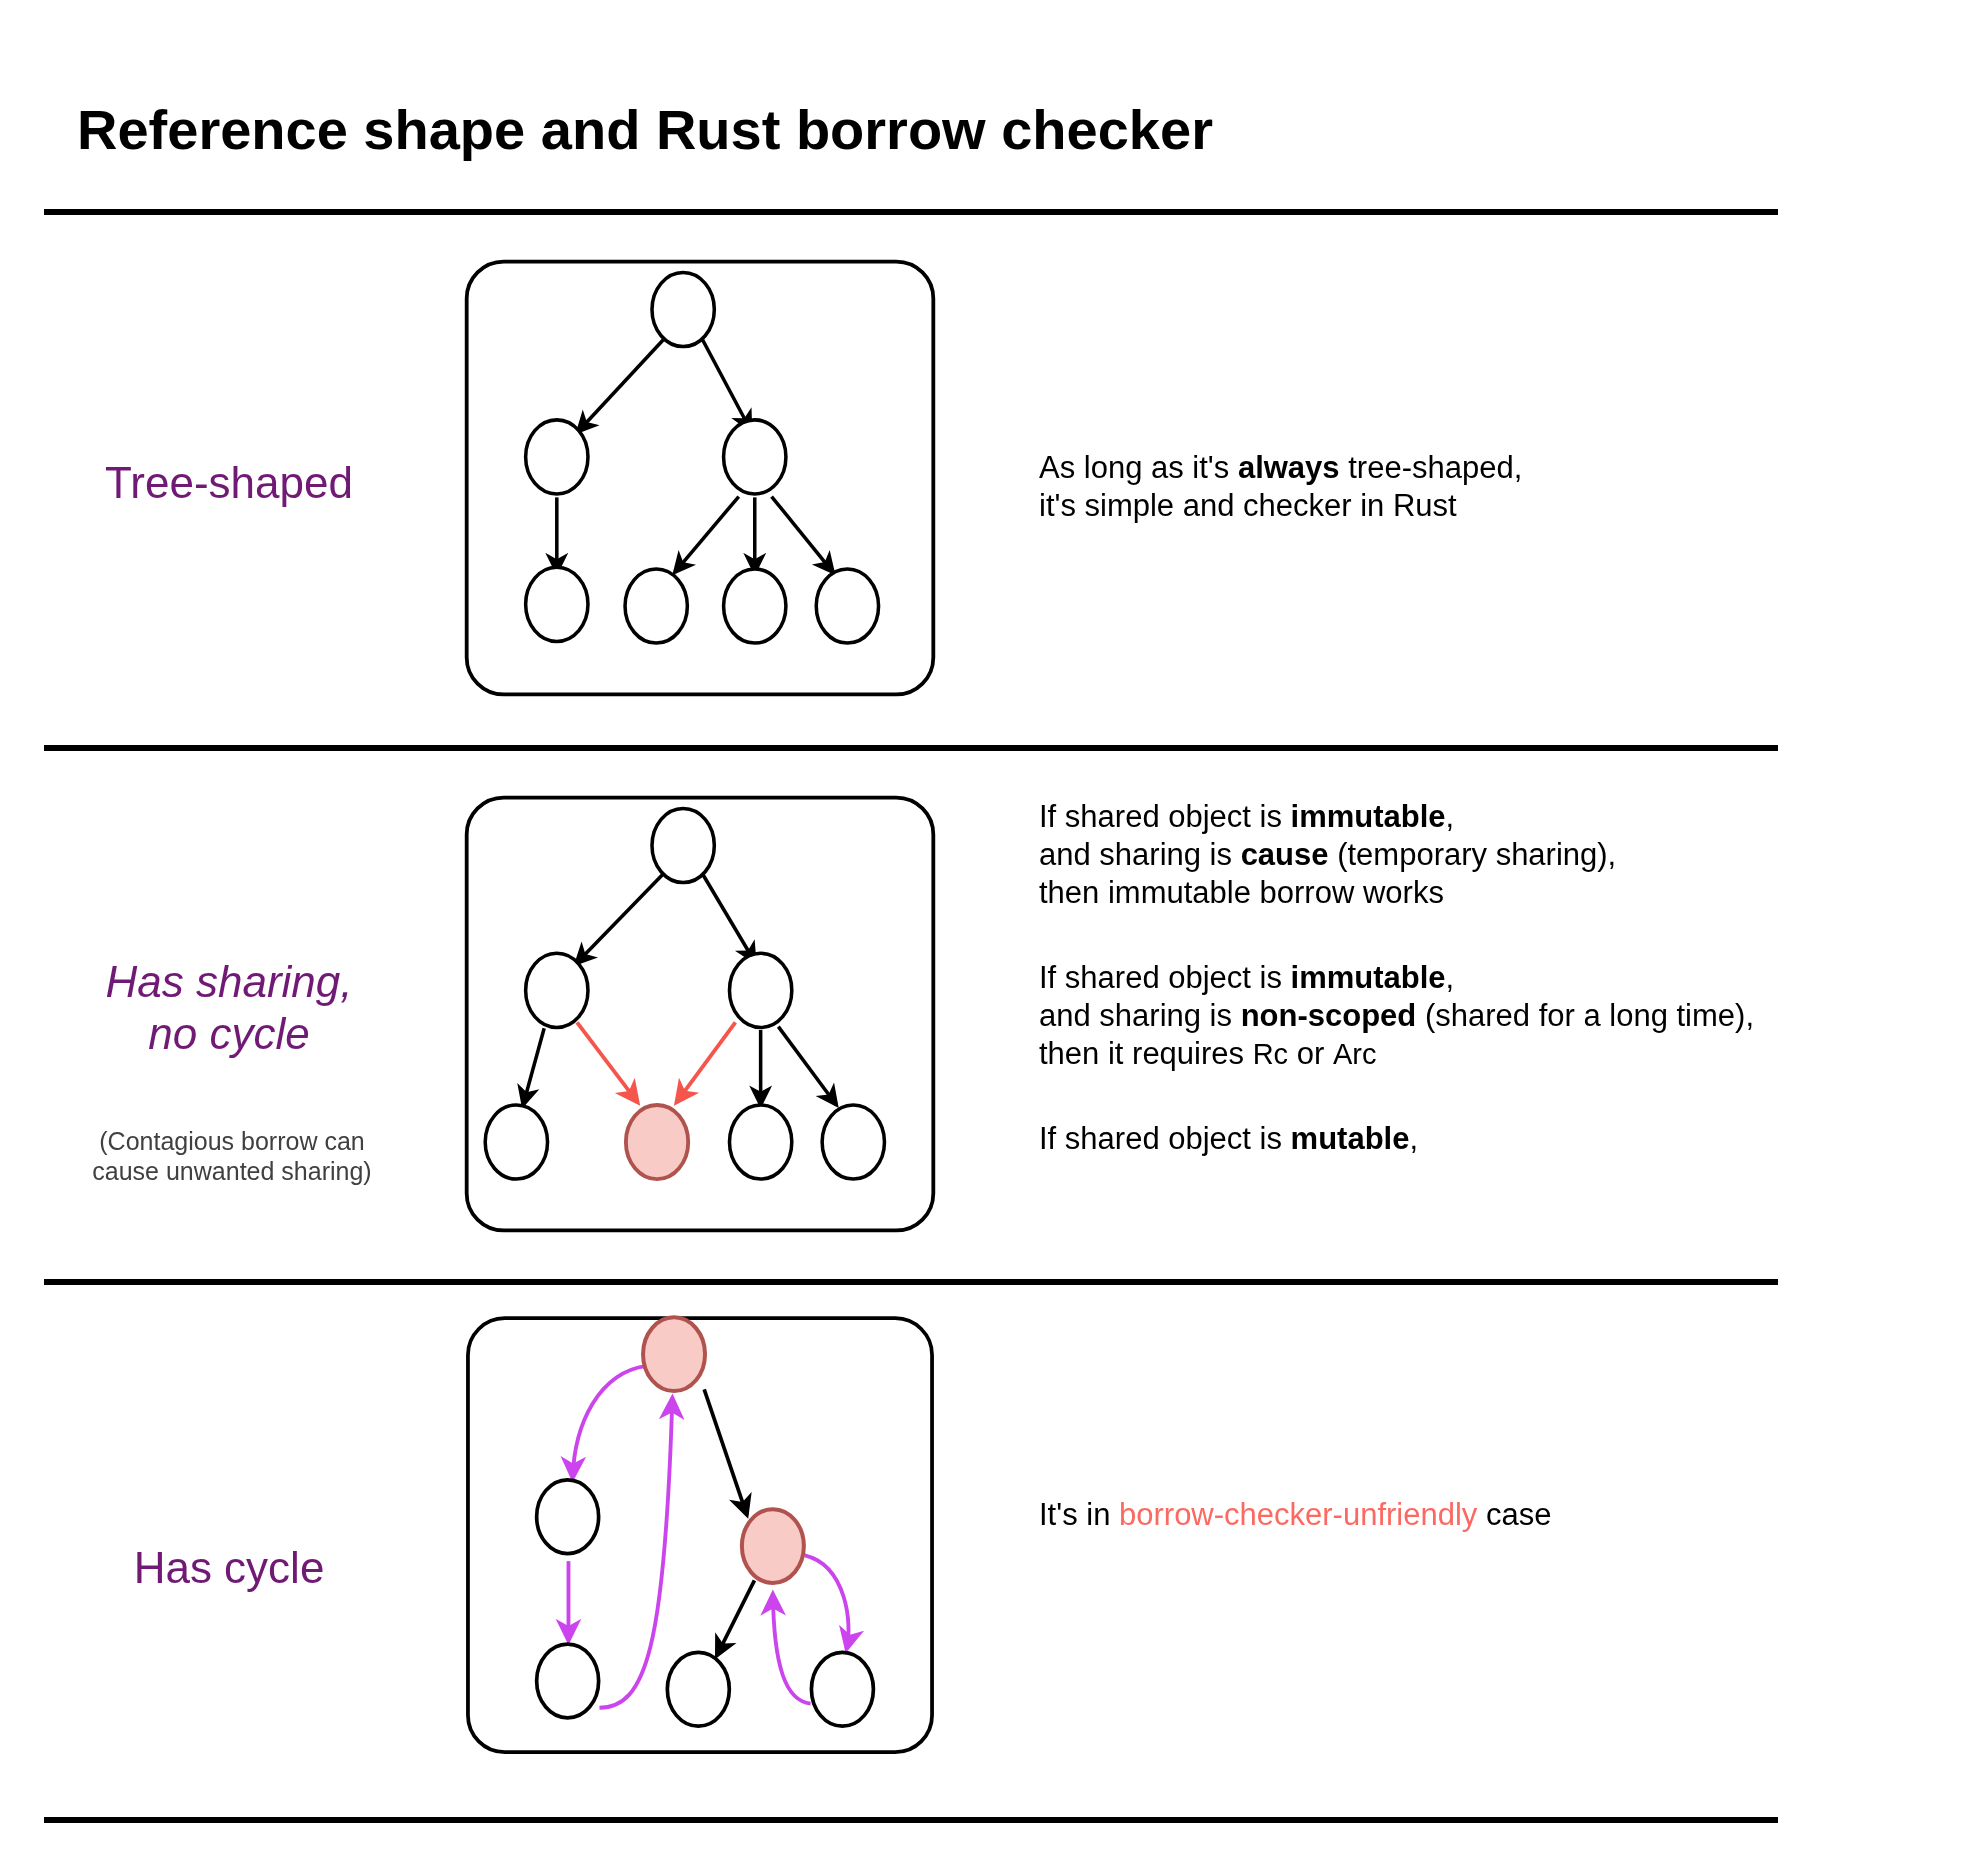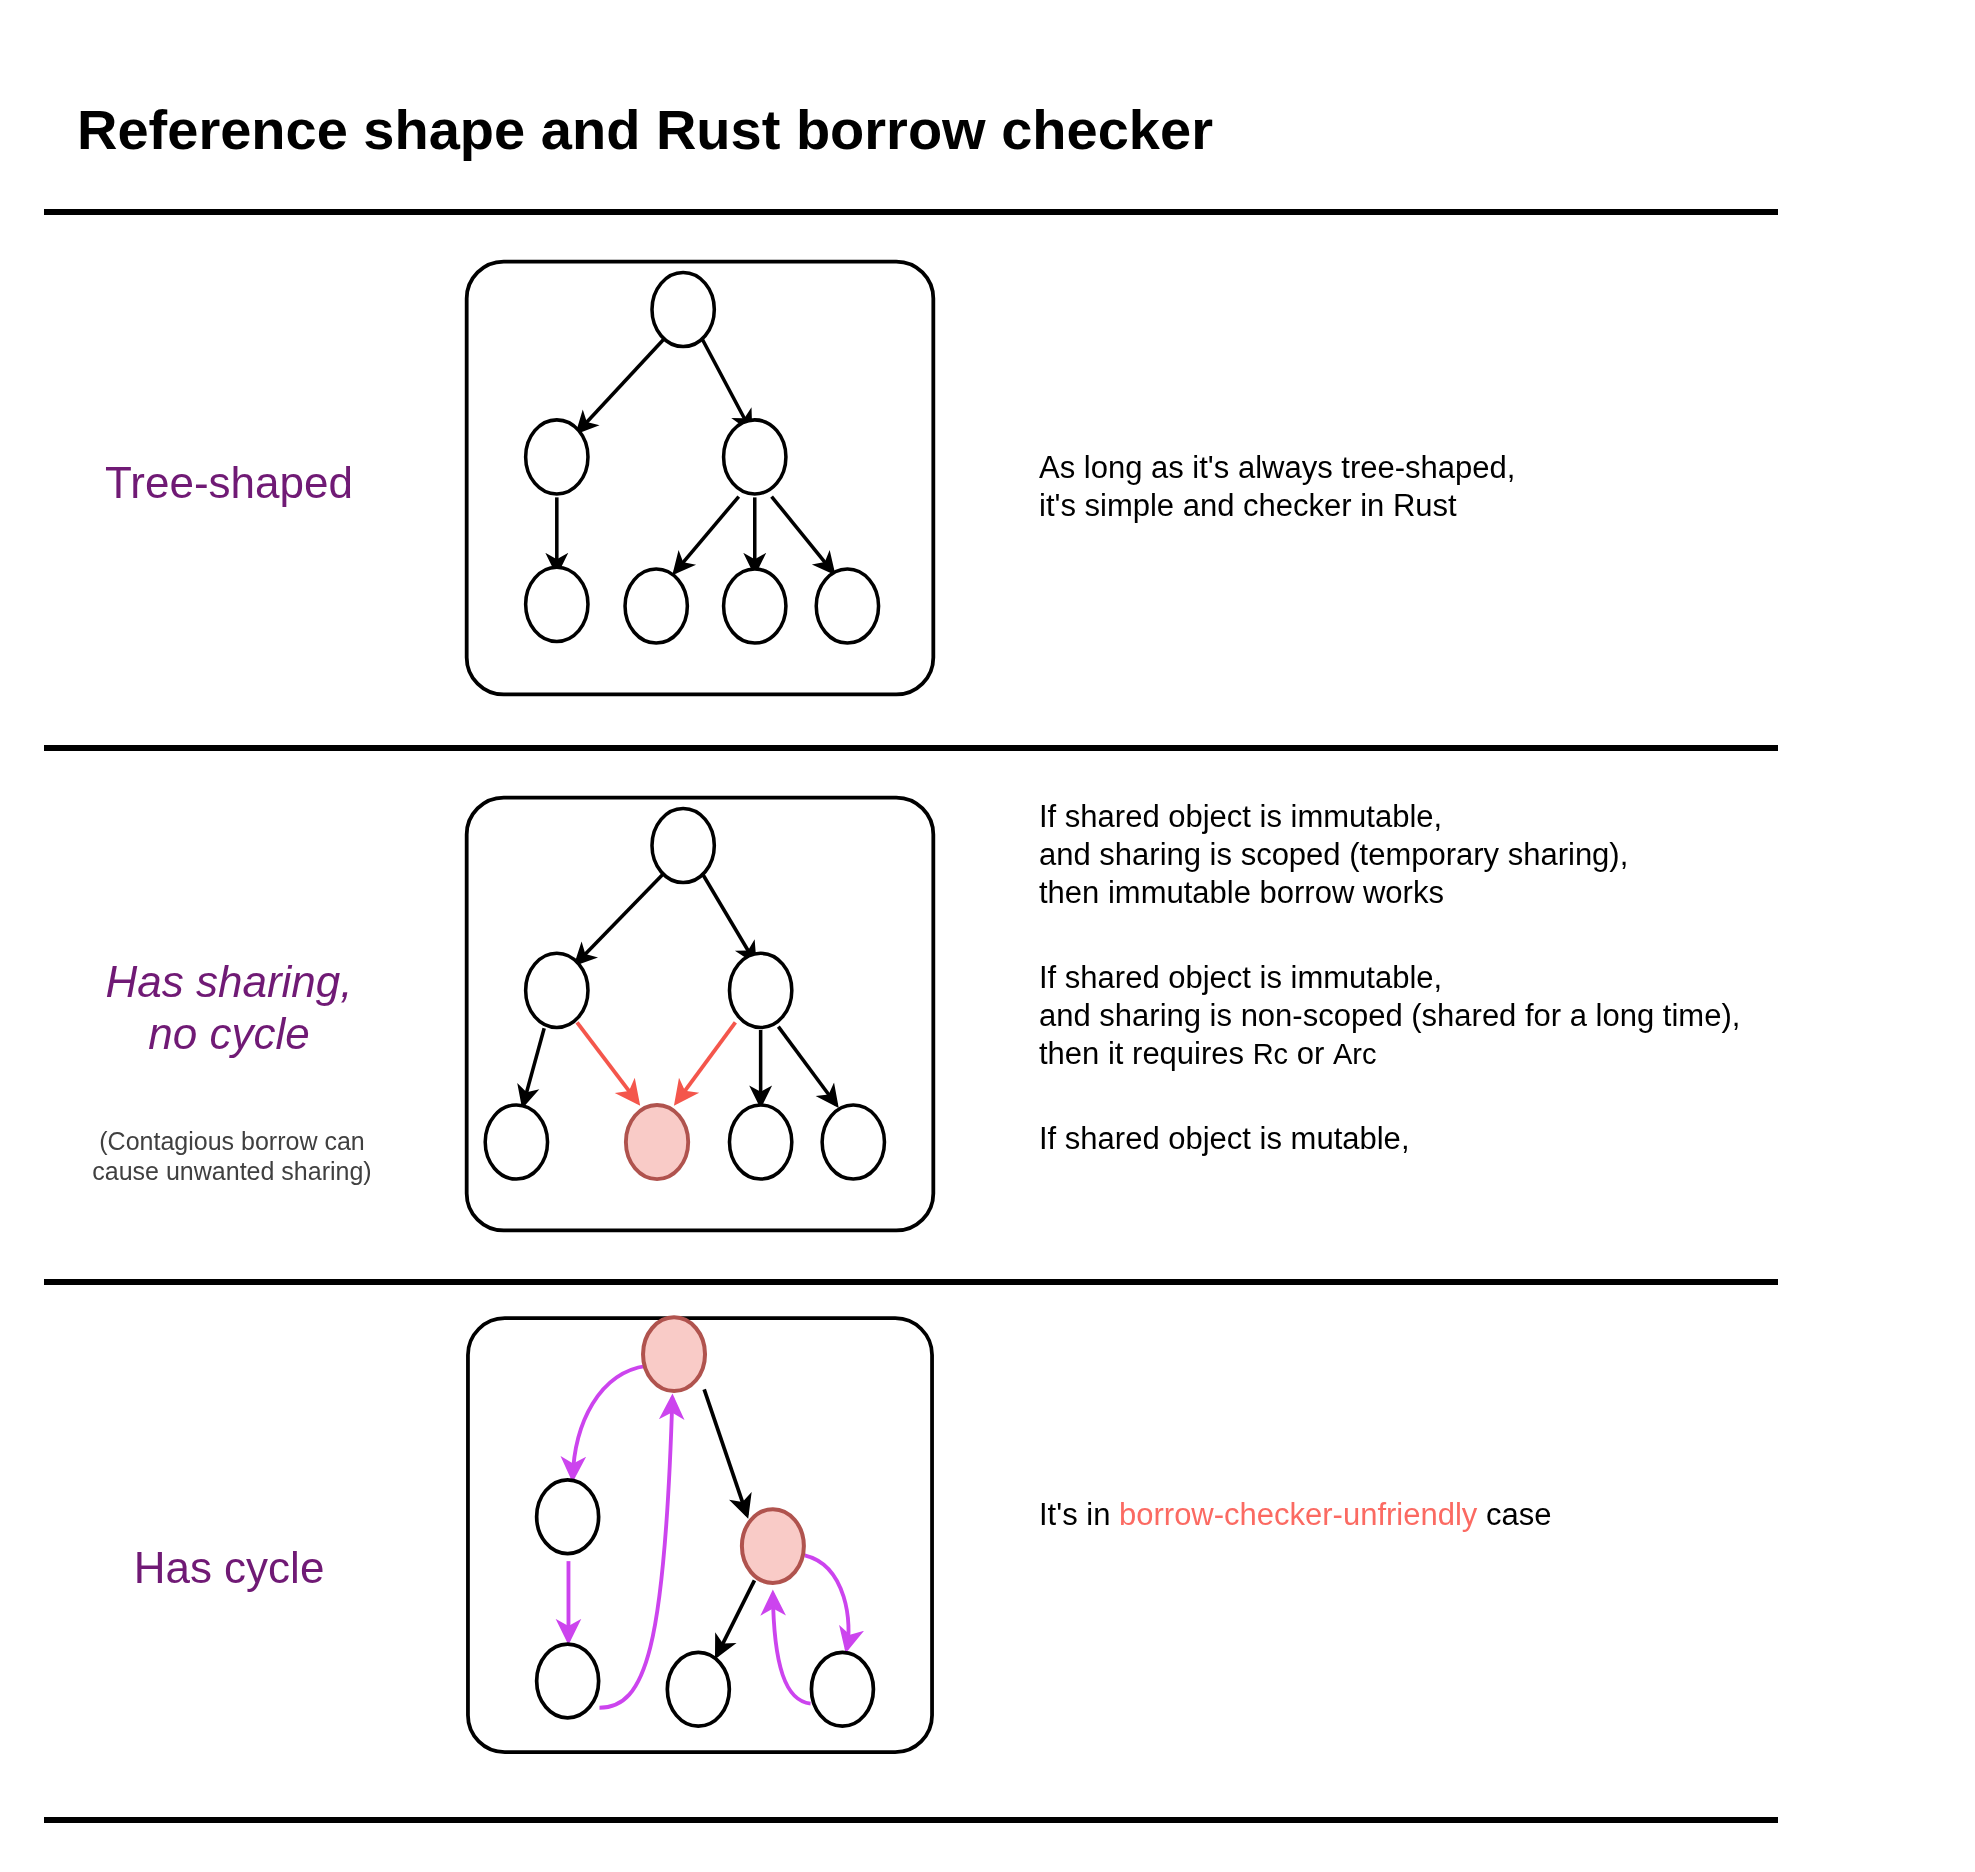--- a/index.html
+++ b/index.html
@@ -90,21 +90,21 @@
   .notes.n3 { top: 1496px; }
 
   .note-block {
     font-size: 31px;
     line-height: 38px;
     color: #000;
     white-space: nowrap;
   }
   .note-block + .note-block { margin-top: 47px; }
   .note-line { display: block; }
-  .note-line b { font-weight: normal; }
+  .note-line b { font-weight: bold; }
   .mono {
     font-family: Liberation Sans, sans-serif;
     font-size: 29px;
   }
   .unfriendly { color: #fb6a62; }
 </style>
 </head>
 <body>
 
 <div class="page">
@@ -188,21 +188,21 @@
         <ellipse cx="352" cy="412" rx="37" ry="44"></ellipse>
         <ellipse cx="462" cy="412" rx="37" ry="44"></ellipse>
         <ellipse cx="229" cy="412" rx="37" ry="44" fill="#f9cbc7" stroke="#b0534e" stroke-width="4.6"></ellipse>
       </g>
     </svg>
   </div>
 
   <div class="notes n2">
     <div class="note-block">
       <span class="note-line">If shared object is <b>immutable</b>,</span>
-      <span class="note-line">and sharing is <b>scoped</b> (temporary sharing),</span>
+      <span class="note-line">and sharing is <b>cause</b> (temporary sharing),</span>
       <span class="note-line">then immutable borrow works</span>
     </div>
     <div class="note-block">
       <span class="note-line">If shared object is <b>immutable</b>,</span>
       <span class="note-line">and sharing is <b>non-scoped</b> (shared for a long time),</span>
       <span class="note-line">then it requires <span class="mono">Rc</span> or <span class="mono">Arc</span></span>
     </div>
     <div class="note-block">
       <span class="note-line">If shared object is <b>mutable</b>,</span>
     </div>

